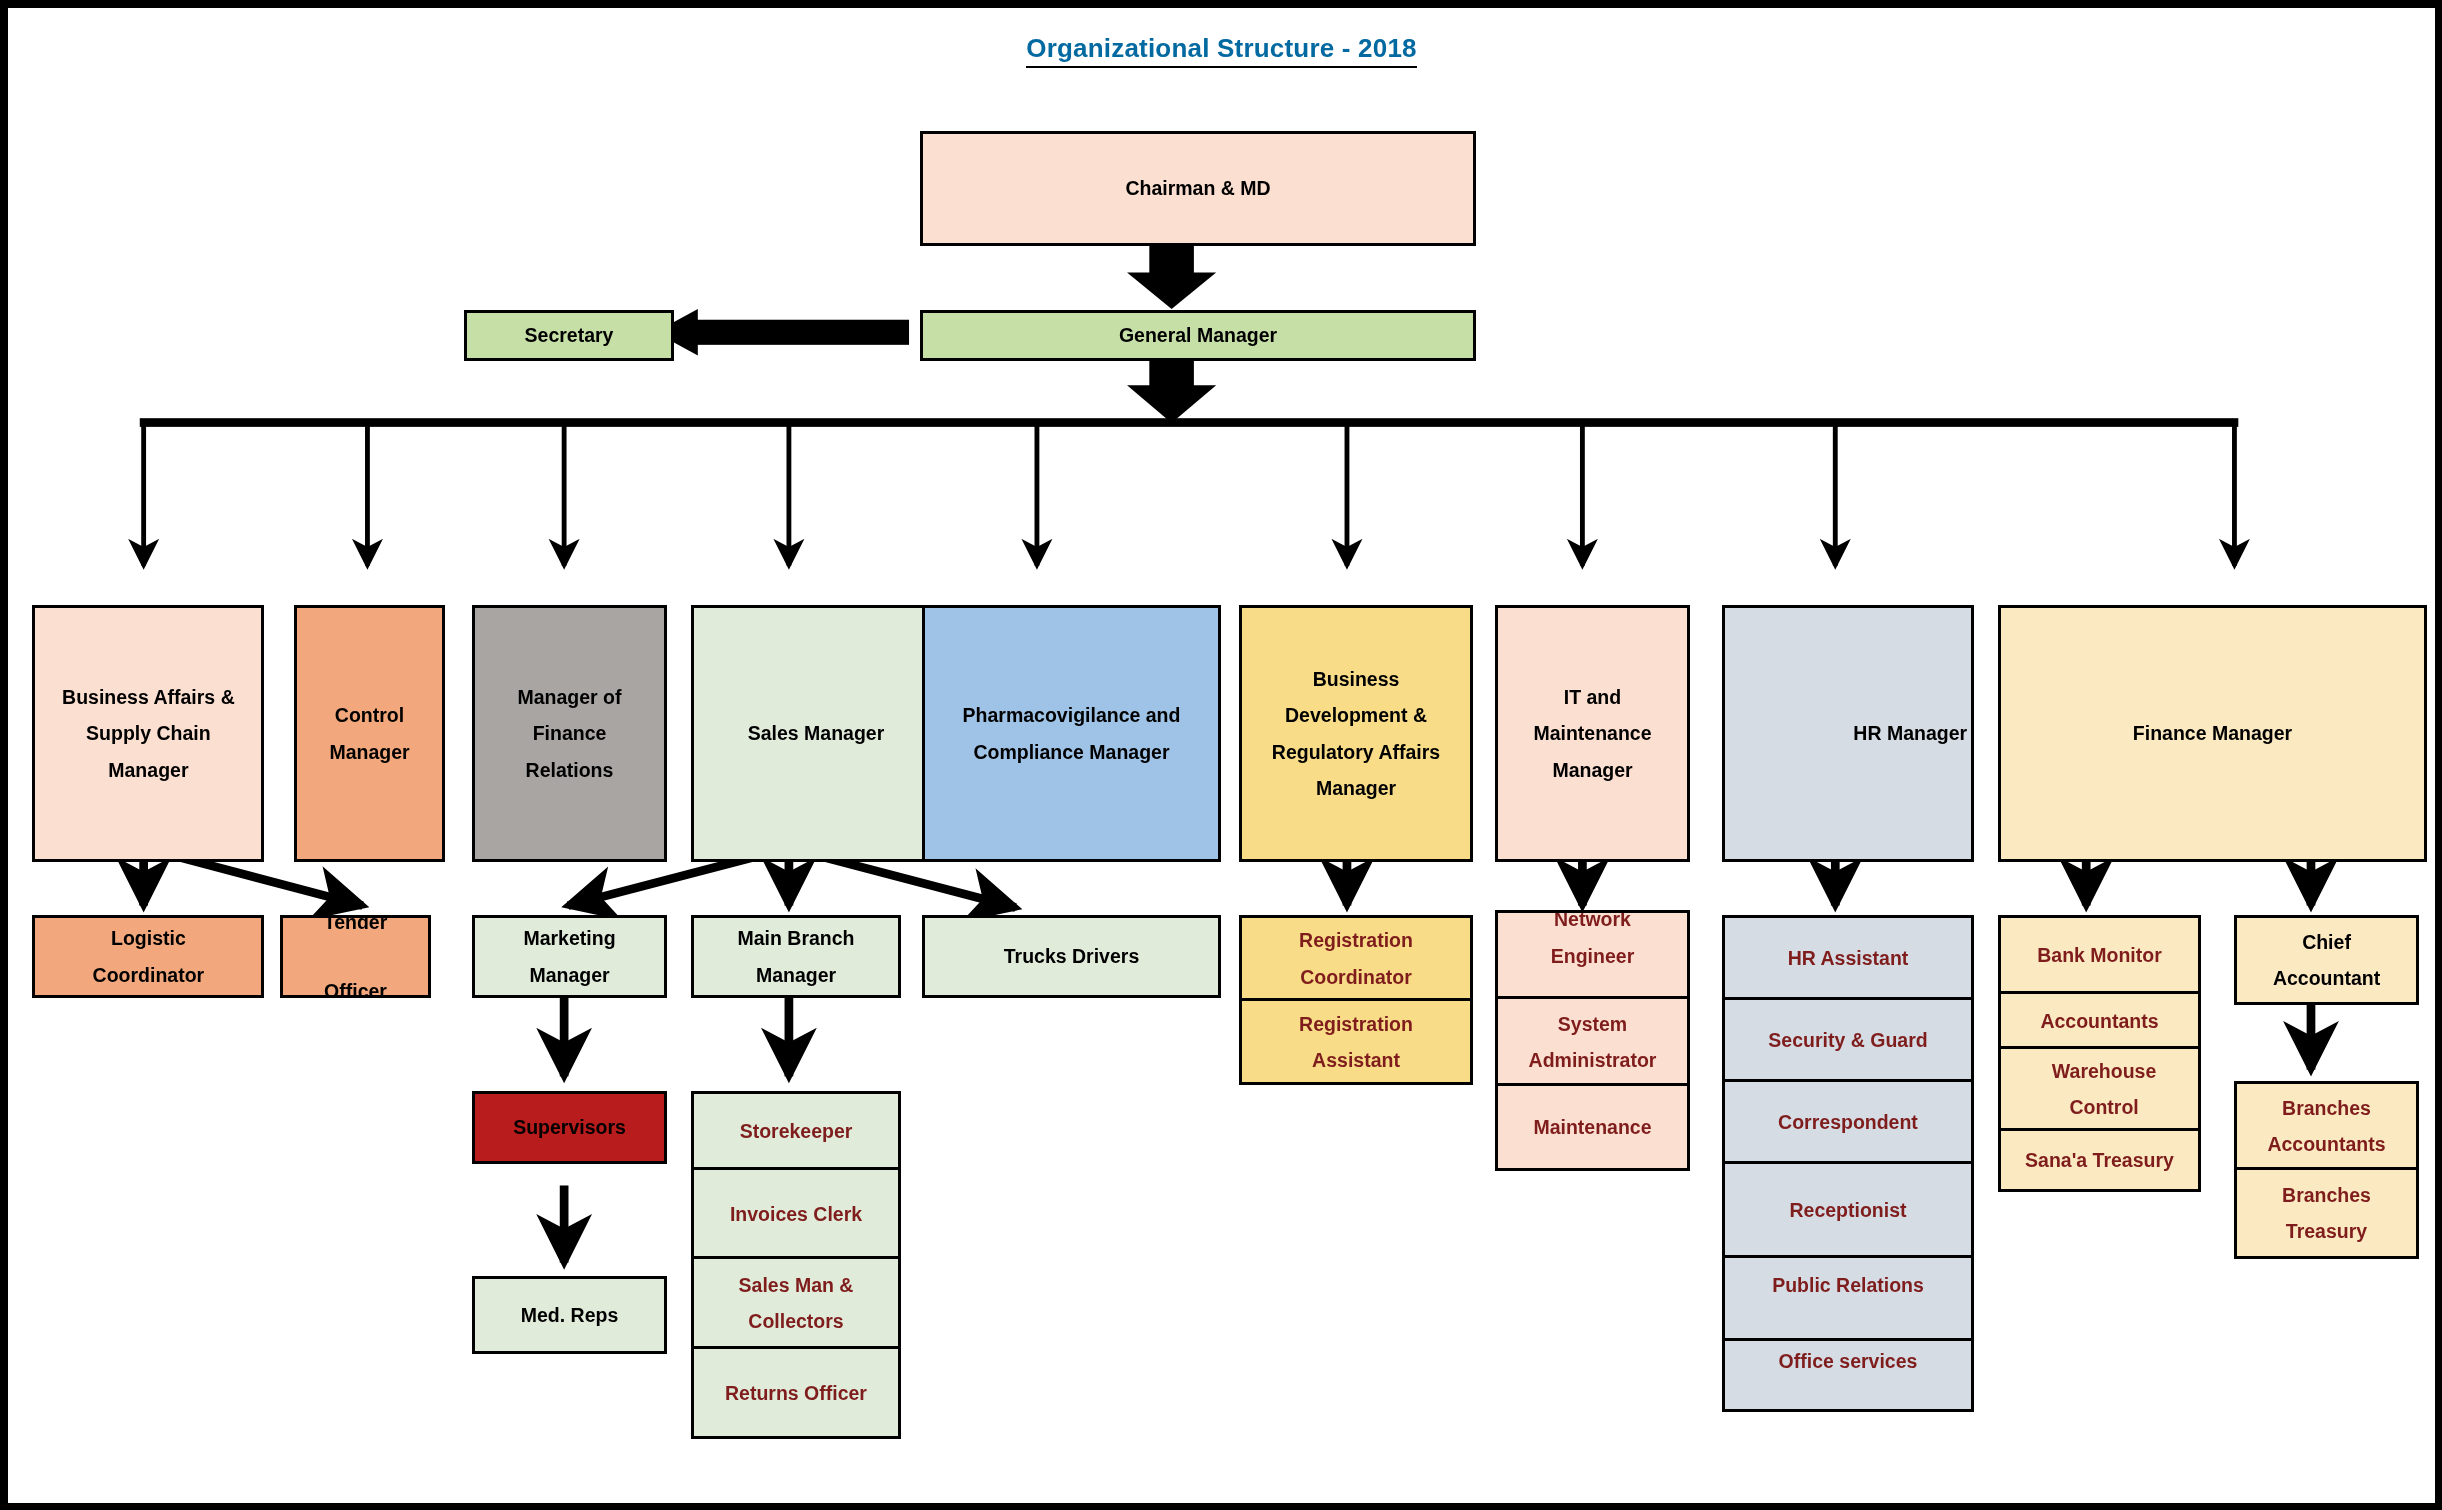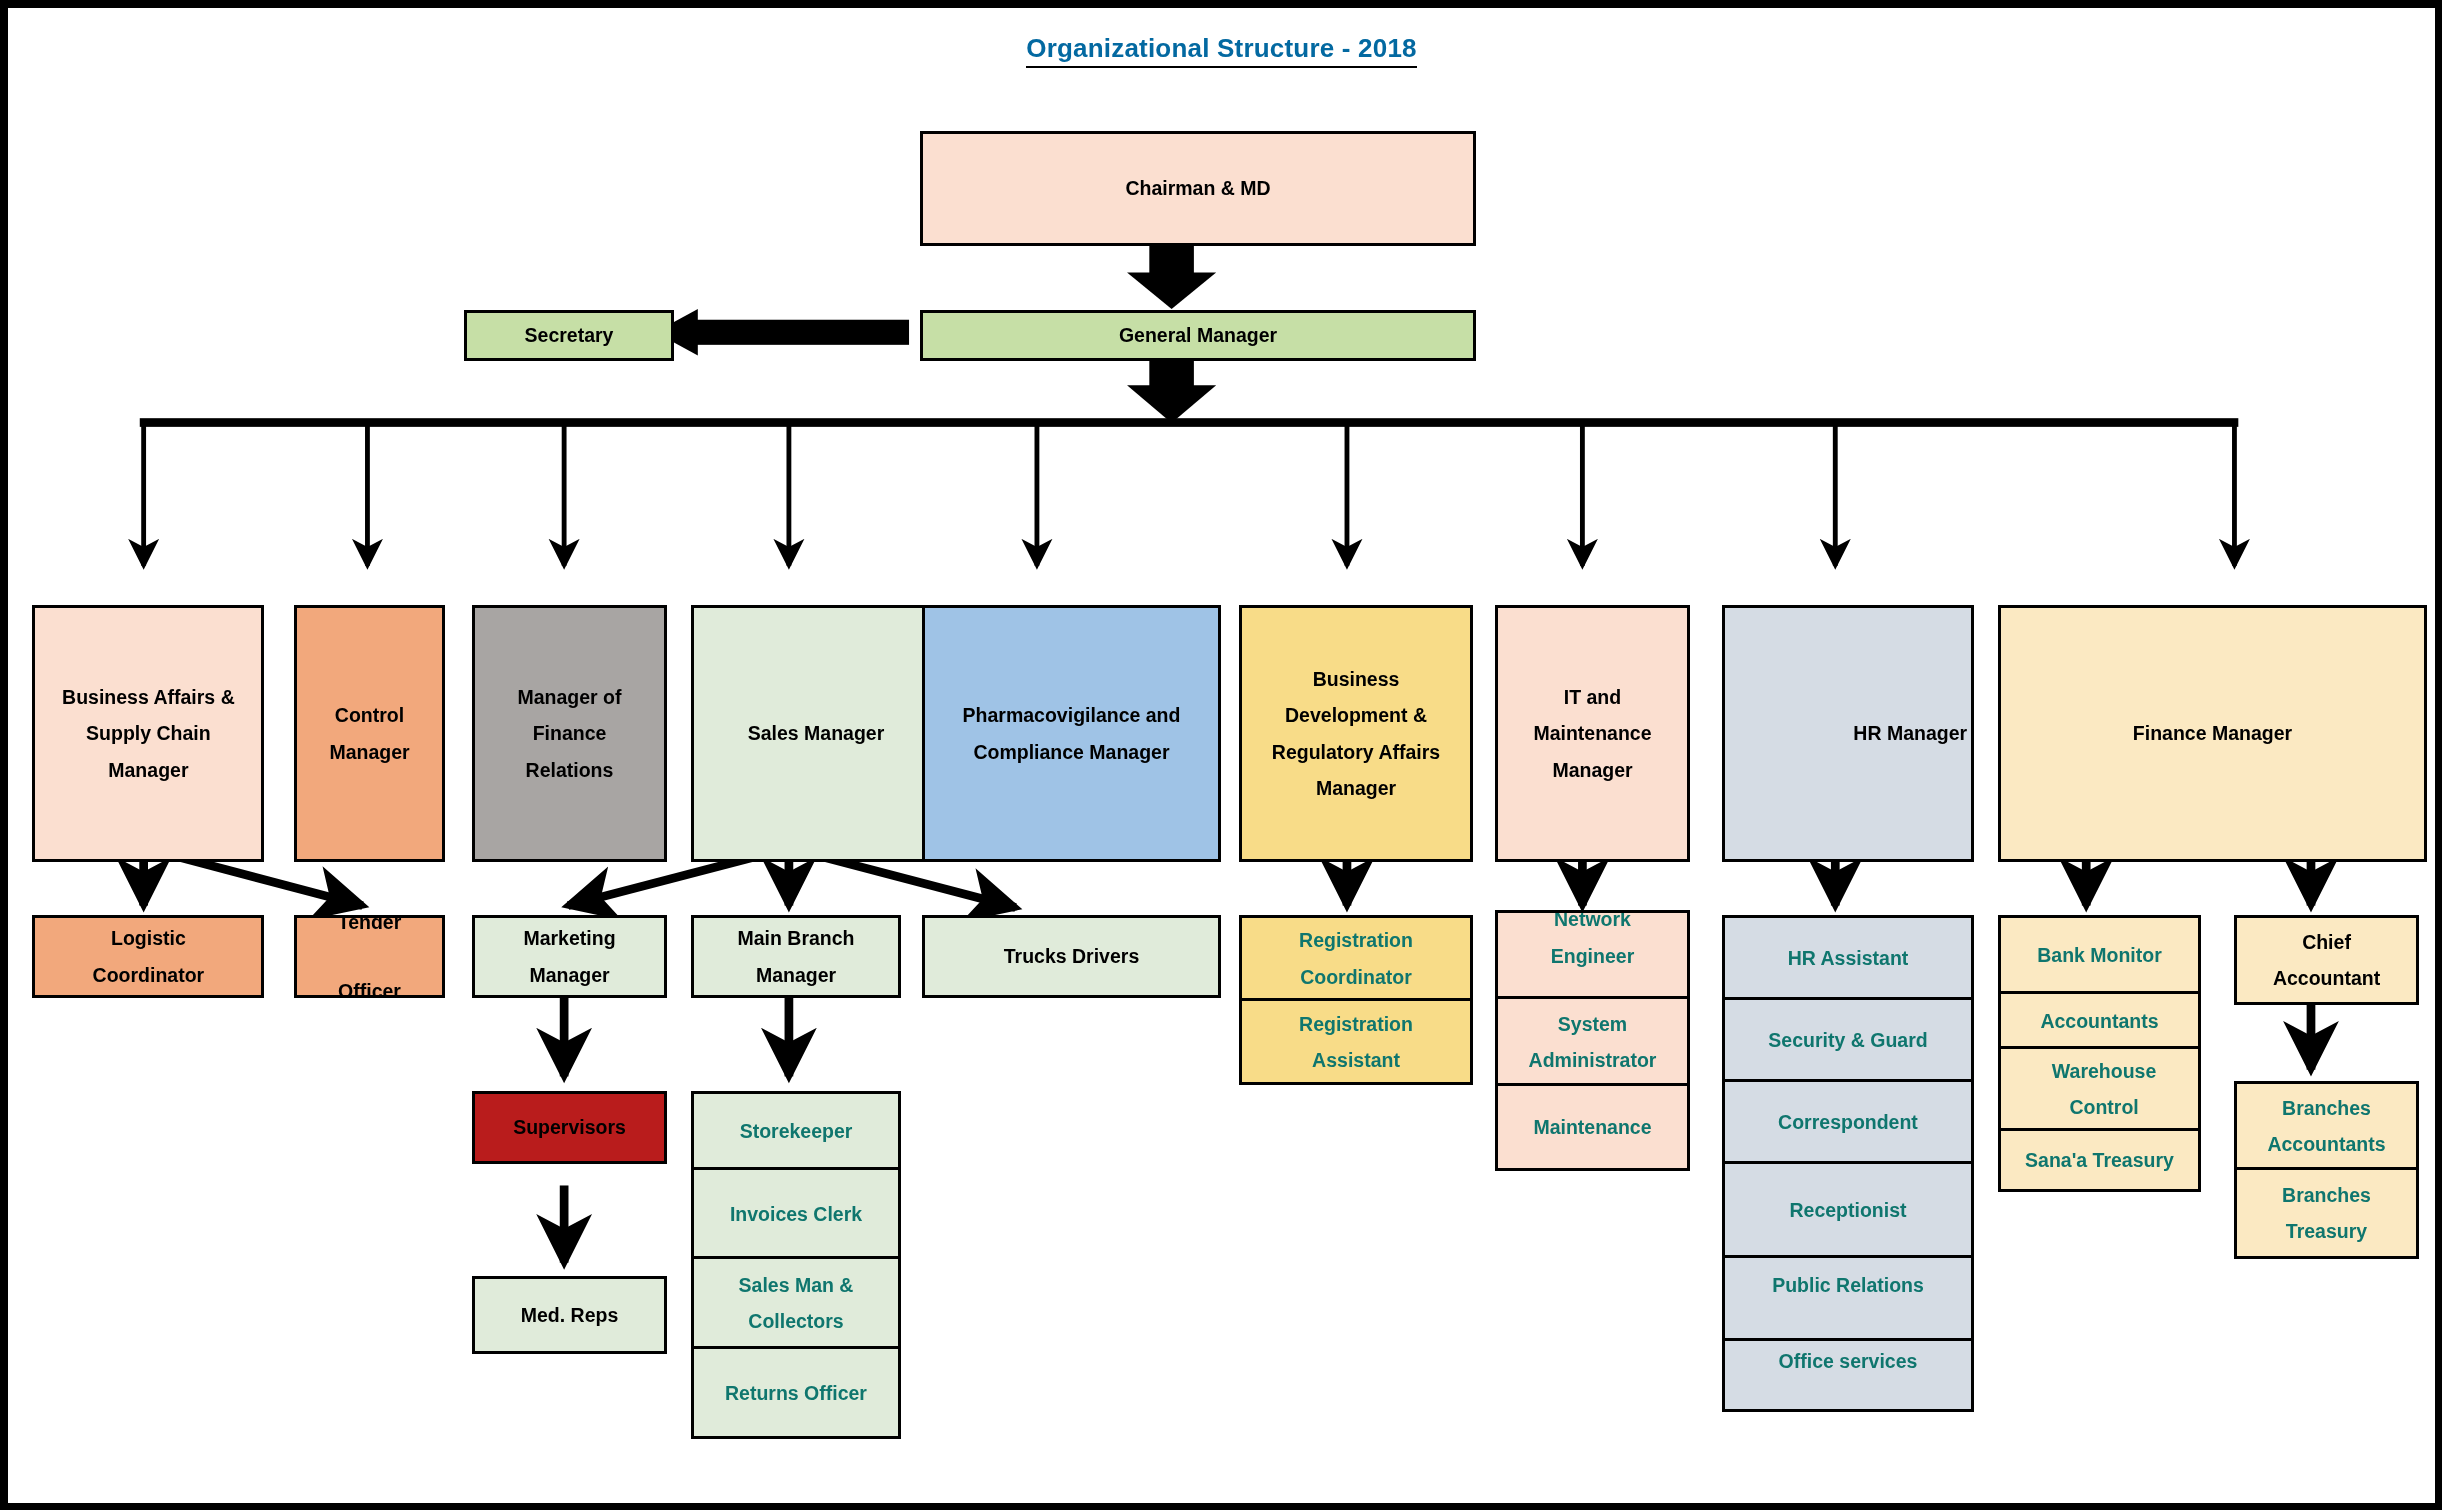--- a/index.html
+++ b/index.html
@@ -52,21 +52,21 @@
   .stack > .cell{
     box-sizing:border-box;
     border:3.9px solid #000000;
     margin-bottom:-3.9px;
     display:flex;
     flex-direction:column;
     align-items:center;
     justify-content:center;
     text-align:center;
     font-weight:bold;
-    color:#0f766e;
+    color:#7f1d1d;
     font-size:19.5px;
     line-height:1.85;
     overflow:hidden;
     padding:0 2.9px;
   }
   .stack > .cell:last-child{margin-bottom:0;}
   svg.arrowlayer{position:absolute;left:0;top:0;width:100%;height:100%;pointer-events:none;}
 </style>
 </head>
 <body>
@@ -215,21 +215,21 @@
 
   <div class="box" style="left:1990px;top:597px;width:429px;height:257px;background:#FBE9C2;">
     <span class="ln">Finance Manager</span>
   </div>
 
   <div class="box" style="left:24.4px;top:907px;width:232px;height:83px;background:#F2A87C;">
     <span class="ln">Logistic</span>
     <span class="ln">Coordinator</span>
   </div>
 
-  <div class="box" style="left:286px;top:907px;width:151px;height:83px;background:#F2A87C;gap:32px;">
+  <div class="box" style="left:272px;top:907px;width:151px;height:83px;background:#F2A87C;gap:32px;">
     <span class="ln">Tender</span>
     <span class="ln">Officer</span>
   </div>
 
   <div class="box" style="left:464px;top:907px;width:195px;height:83px;background:#E0EBDA;">
     <span class="ln">Marketing</span>
     <span class="ln">Manager</span>
   </div>
 
   <div class="box" style="left:683px;top:907px;width:210px;height:83px;background:#E0EBDA;">

